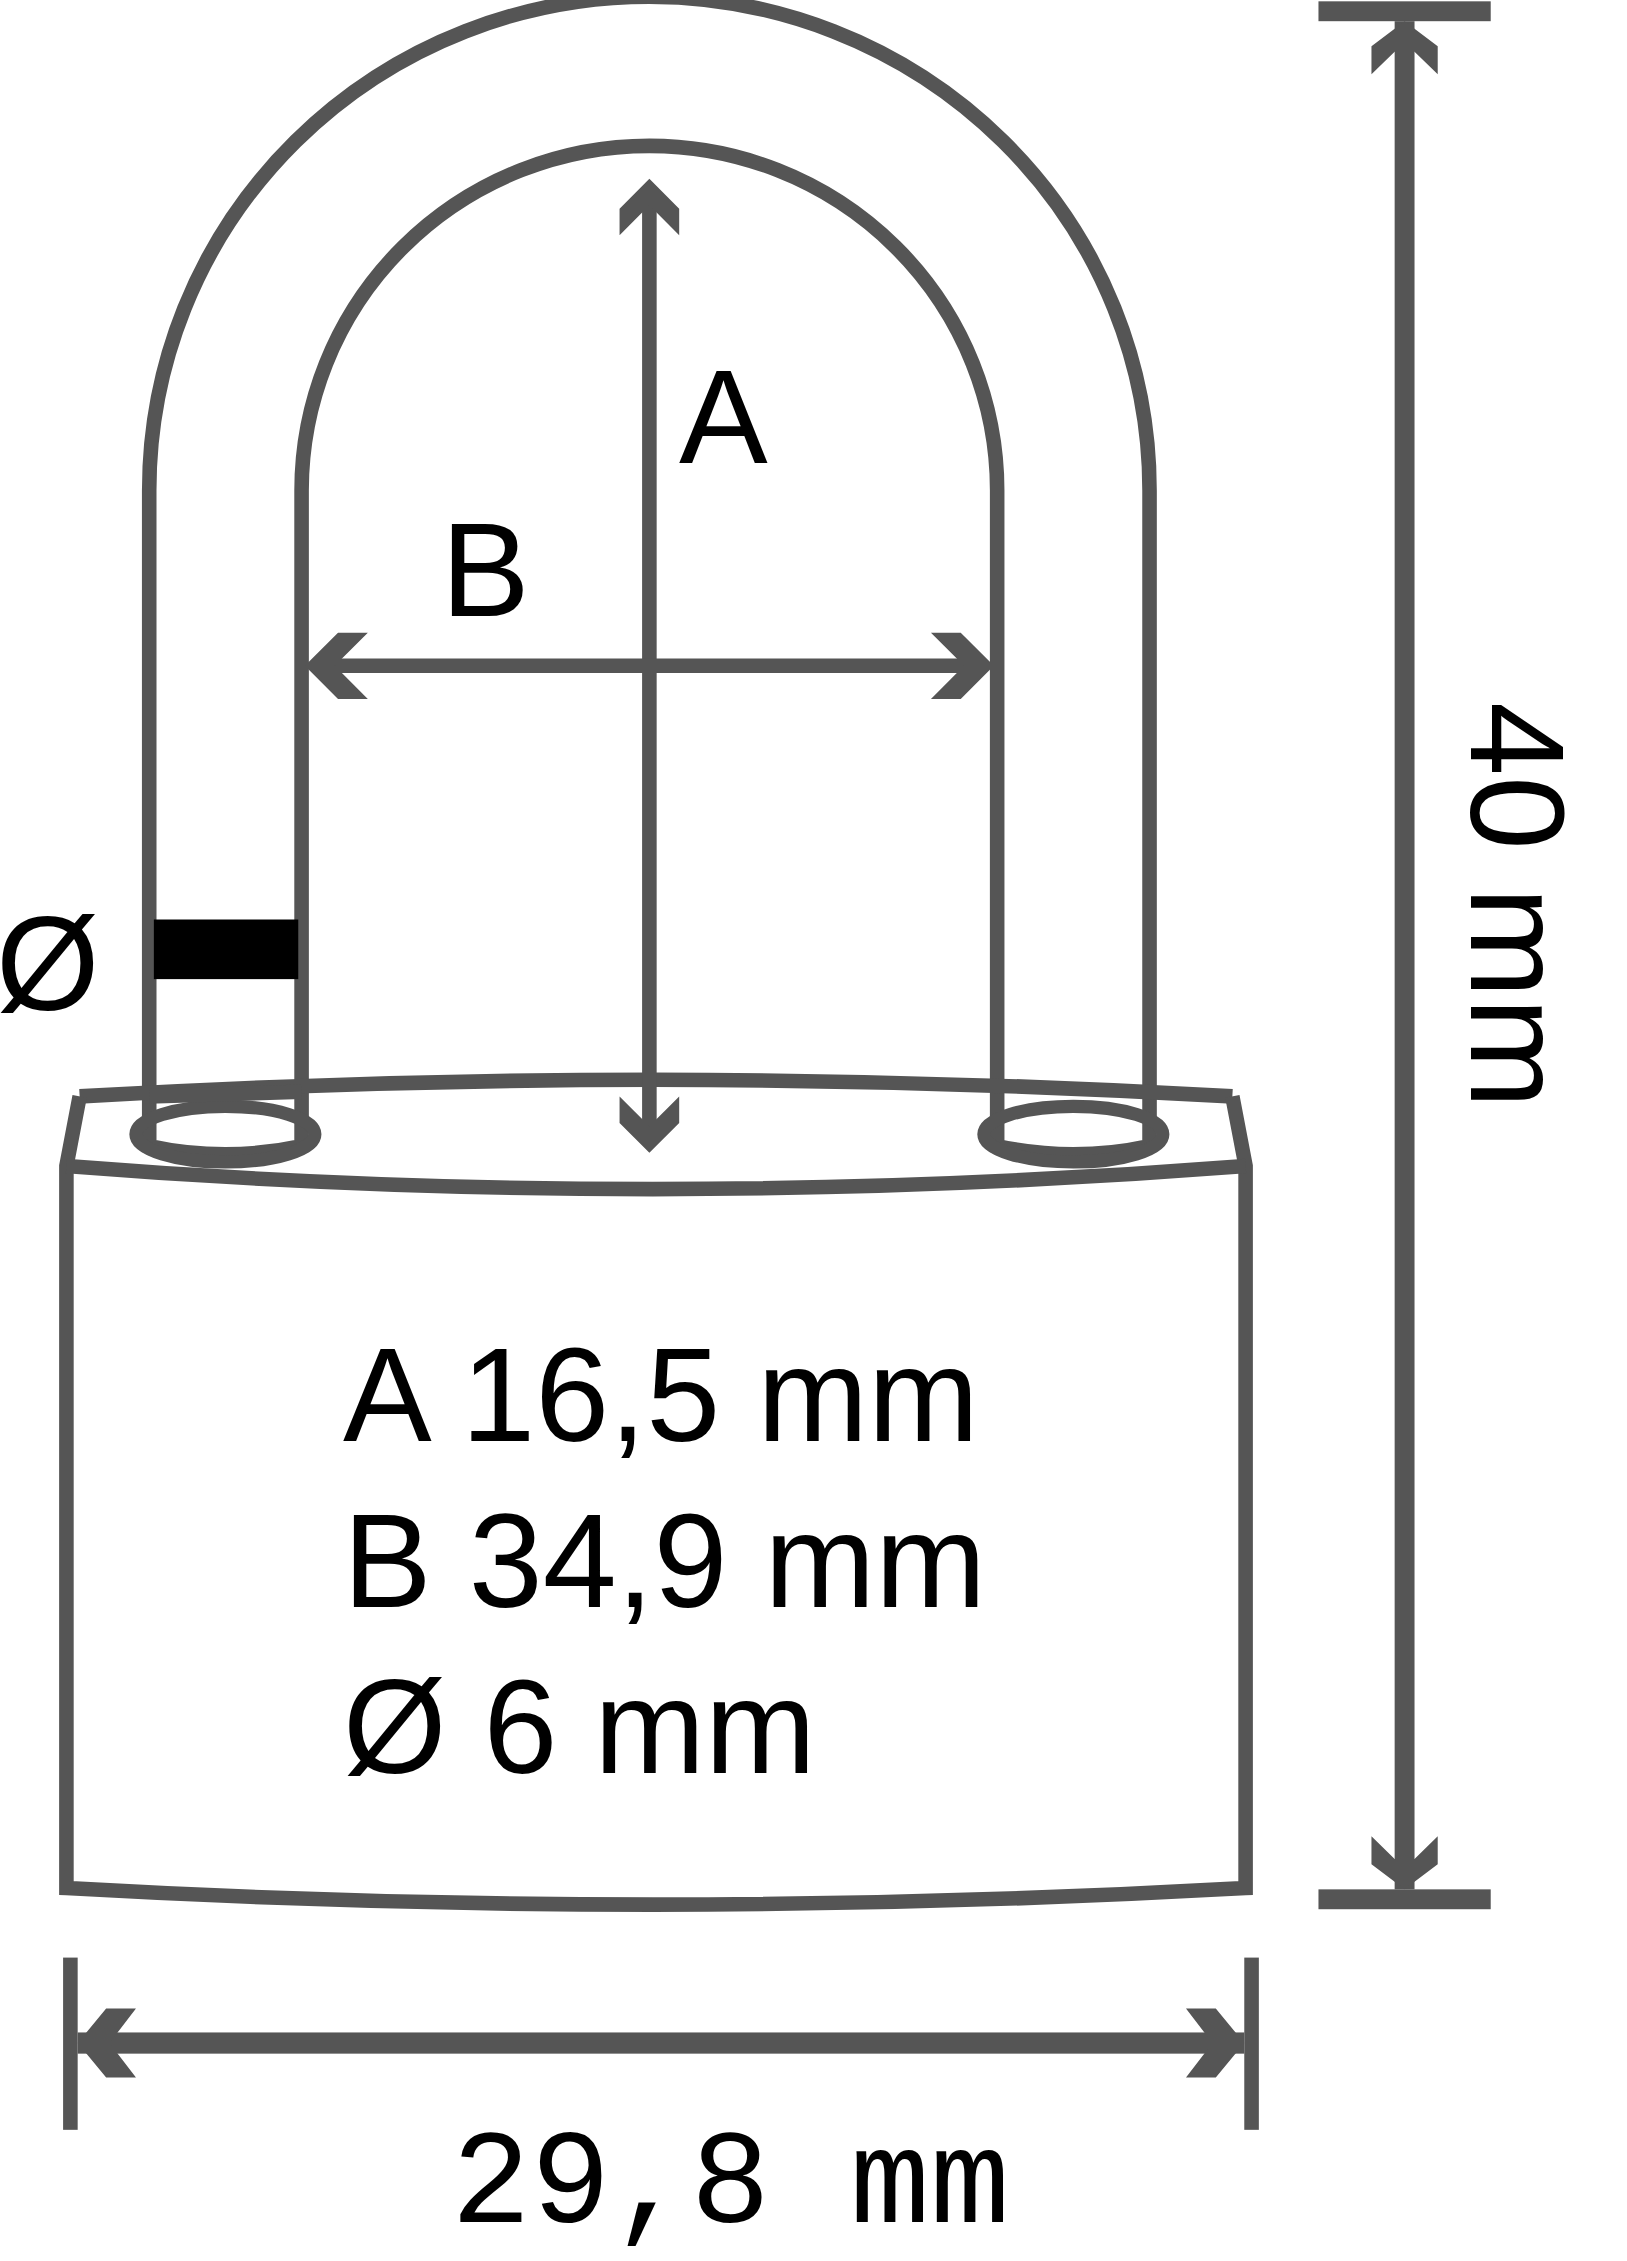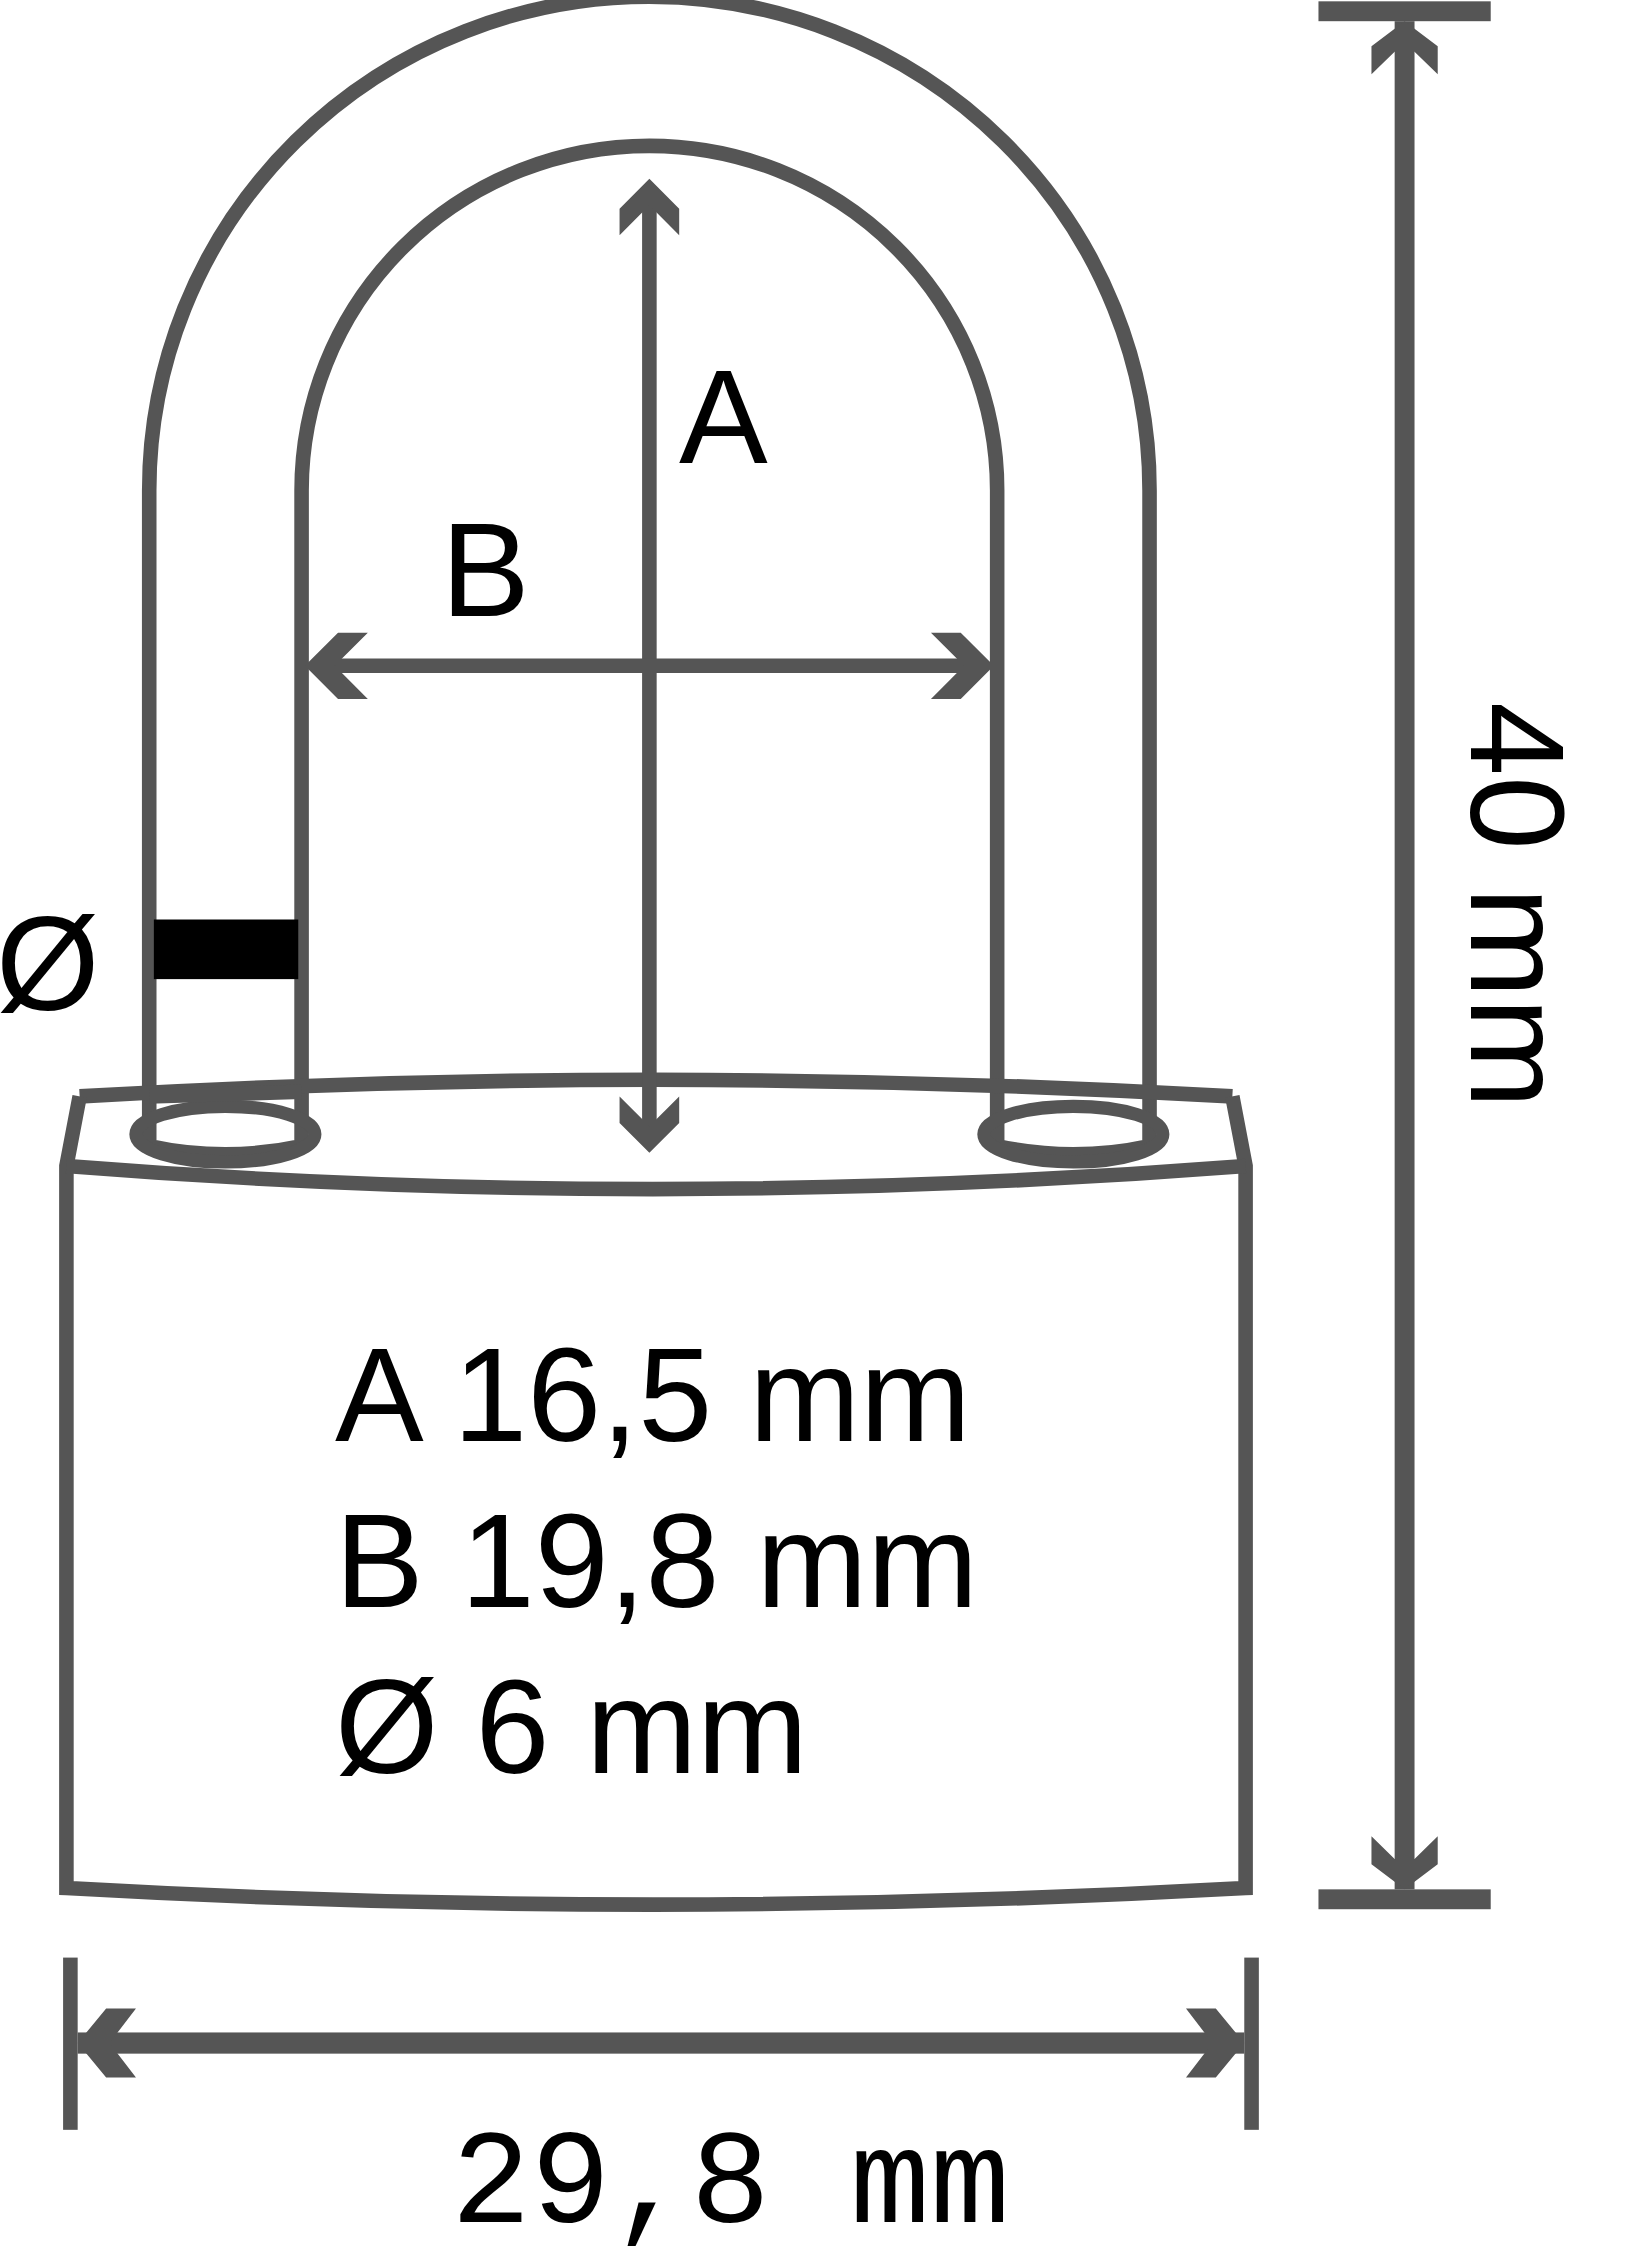--- a/index.html
+++ b/index.html
@@ -6,21 +6,21 @@
   body { width: 1628px; height: 2261px; position: relative; overflow: hidden; }
   #diagram { position: absolute; left: 0; top: 0; width: 1628px; height: 2261px; }
   .stroke { fill: none; stroke: #555555; stroke-width: 22; stroke-linejoin: miter; stroke-linecap: butt; }
   .stroke-thin { fill: none; stroke: #555555; stroke-width: 20; }
   .fill-grey { fill: #555555; }
   .lbl { position: absolute; font-family: "Liberation Sans", sans-serif; color: #000000; line-height: 1; white-space: nowrap; }
   #label-A { left: 679px; top: 351px; font-size: 133px; }
   #label-B { left: 441px; top: 504px; font-size: 133px; }
   #label-phi { left: -4px; top: 898px; font-size: 133px; }
   #spec-list { position: absolute; left: 335px; top: 1312px; }
-  .spec-line { font-family: "Liberation Sans", sans-serif; font-size: 133px; line-height: 166px; color: #000; white-space: nowrap; }
+  .spec-line { font-family: "Liberation Sans", sans-serif; font-size: 133px; line-height: 166px; color: #000; white-space: nowrap; margin-left: 8px; }
   #label-width { left: 451px; top: 2120px; font-size: 133px; font-family: Liberation Mono, monospace; }
   #label-height { left: 1583px; top: 702px; font-size: 133px; transform-origin: 0 0; transform: rotate(90deg); }
 </style>
 </head>
 <body>
 
 <div id="diagram">
   <svg width="1628" height="2261" viewBox="0 0 2457 3413" xmlns="http://www.w3.org/2000/svg">
 
     <g>
@@ -71,20 +71,20 @@
       <polygon class="fill-grey" points="1878,3084 1835,3032 1790,3032 1830,3084 1790,3136 1835,3136"></polygon>
     </g>
   </svg>
 
   <div id="label-A" class="lbl">A</div>
   <div id="label-B" class="lbl">B</div>
   <div id="label-phi" class="lbl">Ø</div>
 
   <div id="spec-list">
     <div class="spec-line">A 16,5 mm</div>
-    <div class="spec-line">B 19,8 mm</div>
+    <div class="spec-line">B 34,9 mm</div>
     <div class="spec-line">Ø 6 mm</div>
   </div>
 
   <div id="label-width" class="lbl">29,8 mm</div>
   <div id="label-height" class="lbl">40 mm</div>
 </div>
 
 
 </body></html>

